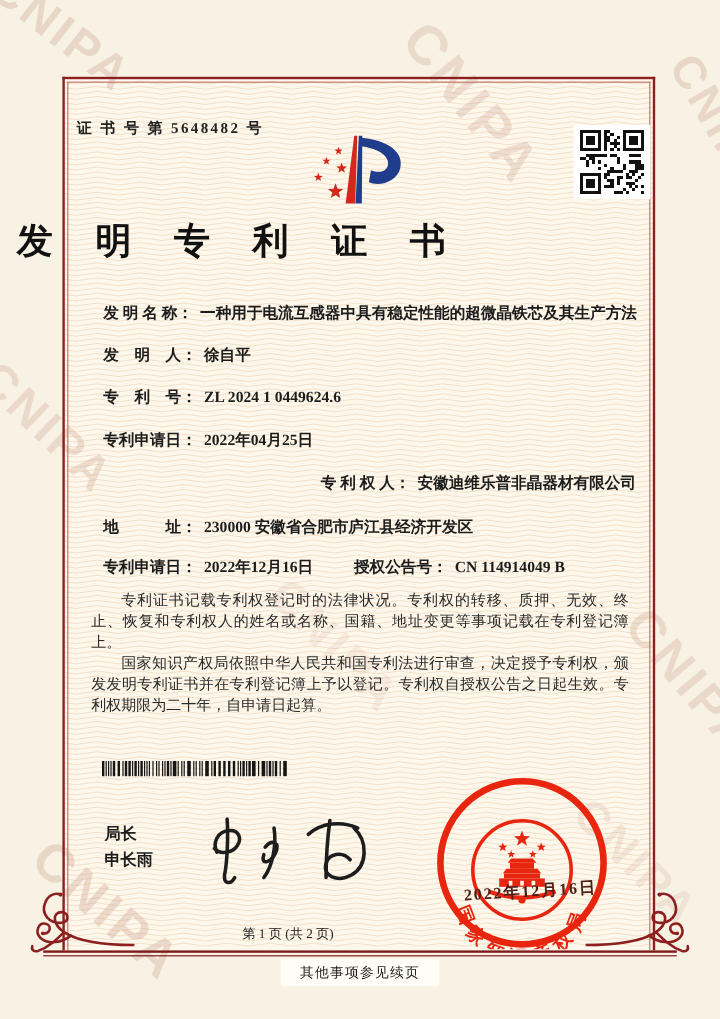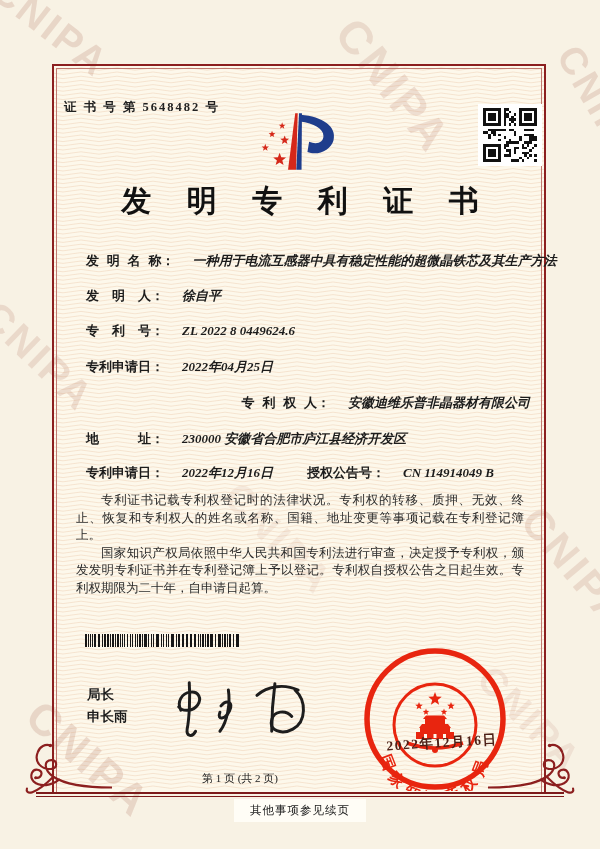--- a/index.html
+++ b/index.html
@@ -17,27 +17,27 @@
   .frame-border{left:52px;top:64px;width:494px;height:728px;z-index:3;
       border-left:2.5px solid #8c1f1f;border-right:2.5px solid #8c1f1f;border-top:2.5px solid #8c1f1f;
       box-sizing:border-box;pointer-events:none;}
   .frame-border:after{content:"";position:absolute;left:2px;right:2px;top:2px;bottom:0;
       border-left:1px solid #c07a70;border-right:1px solid #c07a70;border-top:1px solid #c07a70;}
   .bottom-line{left:36px;top:792px;width:528px;height:5px;z-index:4;
       border-top:2px solid #7d1b1b;border-bottom:1.5px solid #7d1b1b;box-sizing:border-box;}
   .corner-orn{z-index:5;}
   .content{position:absolute;inset:0;z-index:6;}
   .cert-no{left:64px;top:99px;font-size:12.5px;font-weight:bold;color:#222;letter-spacing:2px;}
-  .title{left:0;top:181px;width:600px;text-align:center;font-size:30px;font-weight:bold;
+  .title{left:0;top:181px;width:600px;text-align:left;font-size:30px;font-weight:bold;
       color:#111;letter-spacing:14px;text-indent:14px;}
   .qr-box{left:478px;top:104px;width:64px;height:62px;background:#fff;
       display:flex;align-items:center;justify-content:center;}
   .field-row{left:86px;width:444px;font-size:13px;font-weight:bold;color:#1c1c1c;white-space:nowrap;}
-  .field-row .lbl{display:inline-block;min-width:74px;font-family:Liberation Mono, monospace;}
-  .field-row .val{margin-left:18px;font-style:italic;}
+  .field-row .lbl{display:inline-block;min-width:74px;}
+  .field-row .val{margin-left:6px;}
   .pair2{margin-left:34px;}
   .paras{left:76px;top:492px;width:448px;font-size:12.5px;color:#2a2a2a;
       line-height:17.5px;text-align:justify;}
   .paras p{margin:0;text-indent:2em;}
   .official-title{left:87px;top:686px;font-family:"Liberation Sans","DejaVu Sans",sans-serif;
       font-size:13.5px;font-weight:bold;color:#1c1c1c;}
   .official-name{left:87px;top:708px;font-family:"Liberation Sans","DejaVu Sans",sans-serif;
       font-size:13.5px;font-weight:bold;color:#1c1c1c;text-align:center;}
   .seal-wrap{left:363px;top:647px;width:144px;height:144px;}
   .date-stamp{left:362px;top:734px;width:160px;text-align:center;font-size:13.5px;font-weight:bold;
@@ -390,21 +390,21 @@
 
     <div class="abs title">发 明 专 利 证 书</div>
 
     <div class="abs field-row" style="top:252px;">
       <span class="lbl">发 明 名 称：</span><span class="val">一种用于电流互感器中具有稳定性能的超微晶铁芯及其生产方法</span>
     </div>
     <div class="abs field-row" style="top:287px;">
       <span class="lbl">发　明　人：</span><span class="val">徐自平</span>
     </div>
     <div class="abs field-row" style="top:322px;">
-      <span class="lbl">专　利　号：</span><span class="val">ZL 2022 8 0449624.6</span>
+      <span class="lbl">专　利　号：</span><span class="val">ZL 2024 1 0449624.6</span>
     </div>
     <div class="abs field-row" style="top:358px;">
       <span class="lbl">专利申请日：</span><span class="val">2022年04月25日</span>
     </div>
     <div class="abs field-row" style="top:394px;text-align:right;">
       <span class="lbl">专 利 权 人：</span><span class="val">安徽迪维乐普非晶器材有限公司</span>
     </div>
     <div class="abs field-row" style="top:430px;">
       <span class="lbl">地　　　址：</span><span class="val">230000  安徽省合肥市庐江县经济开发区</span>
     </div>

